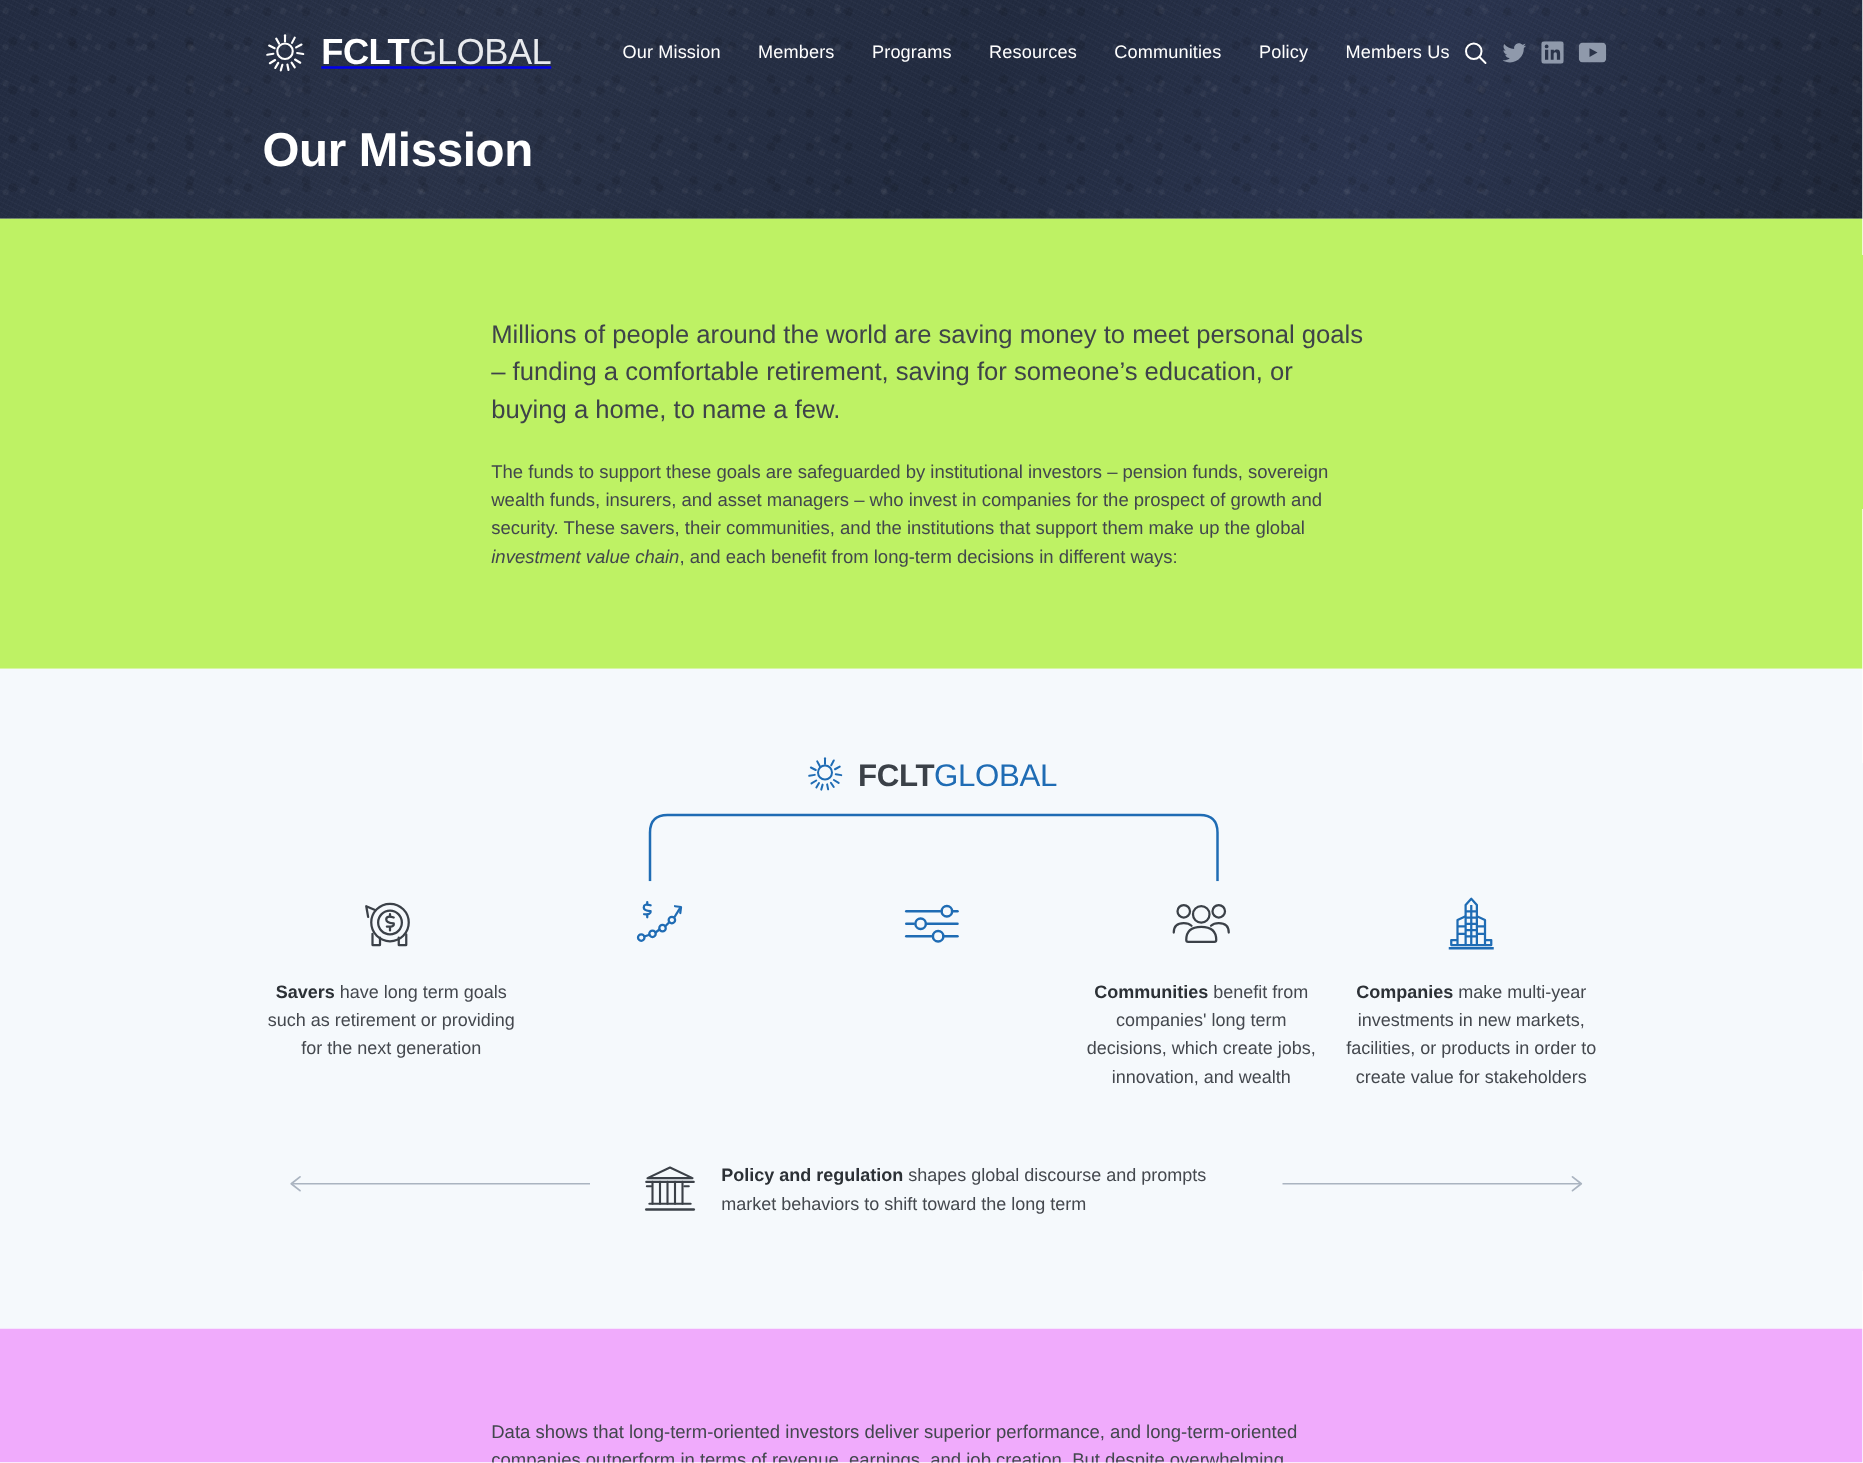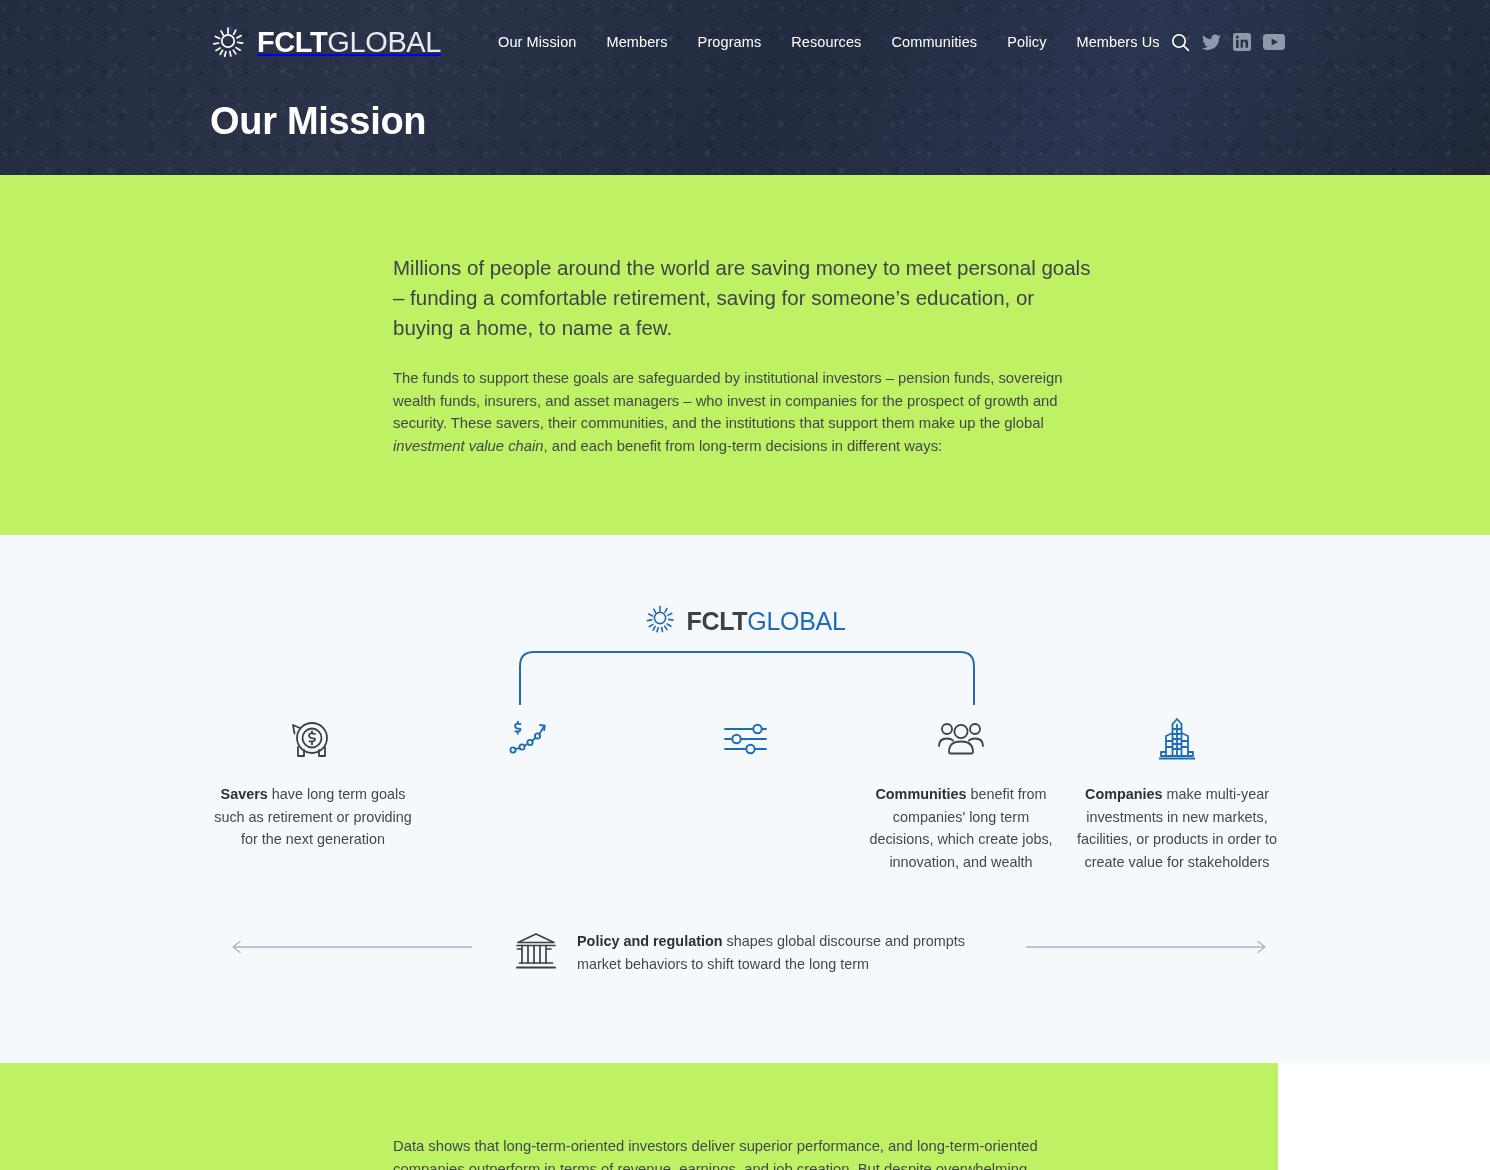--- a/index.html
+++ b/index.html
@@ -189,23 +189,23 @@
   .policy-text {
     font-size: 14.4px;
     line-height: 23px;
     color: #44484e;
     max-width: 400px;
   }
   .policy-text b { font-weight: bold; color: #2c3136; }
 
   
   .outro {
-    width: 1278px;
+    width: 1490px;
     height: 107px;
-    background: #bef264;
+    background: #f0abfc;
     position: relative;
   }
   .outro-inner {
     position: absolute;
     left: 393px;
     top: 72px;
     width: 700px;
     font-size: 14.8px;
     line-height: 22.5px;
     color: #42474d;

